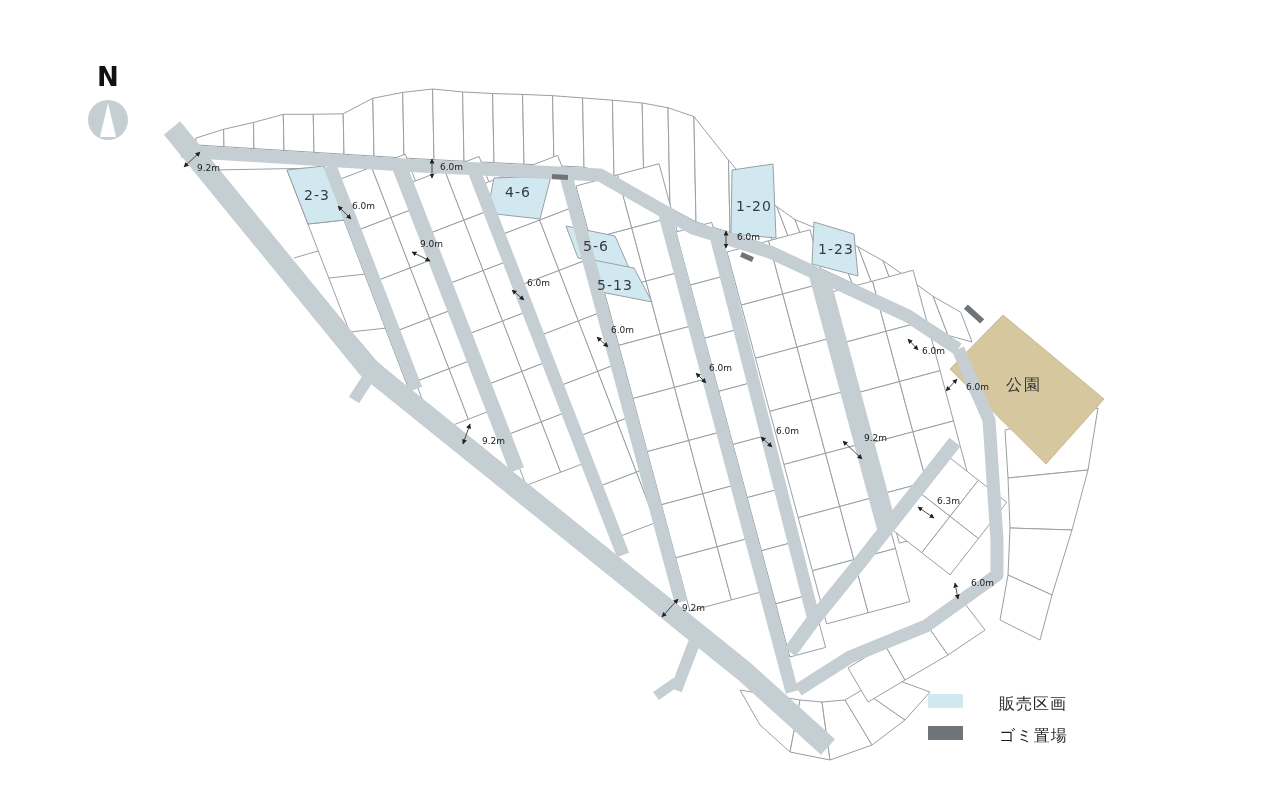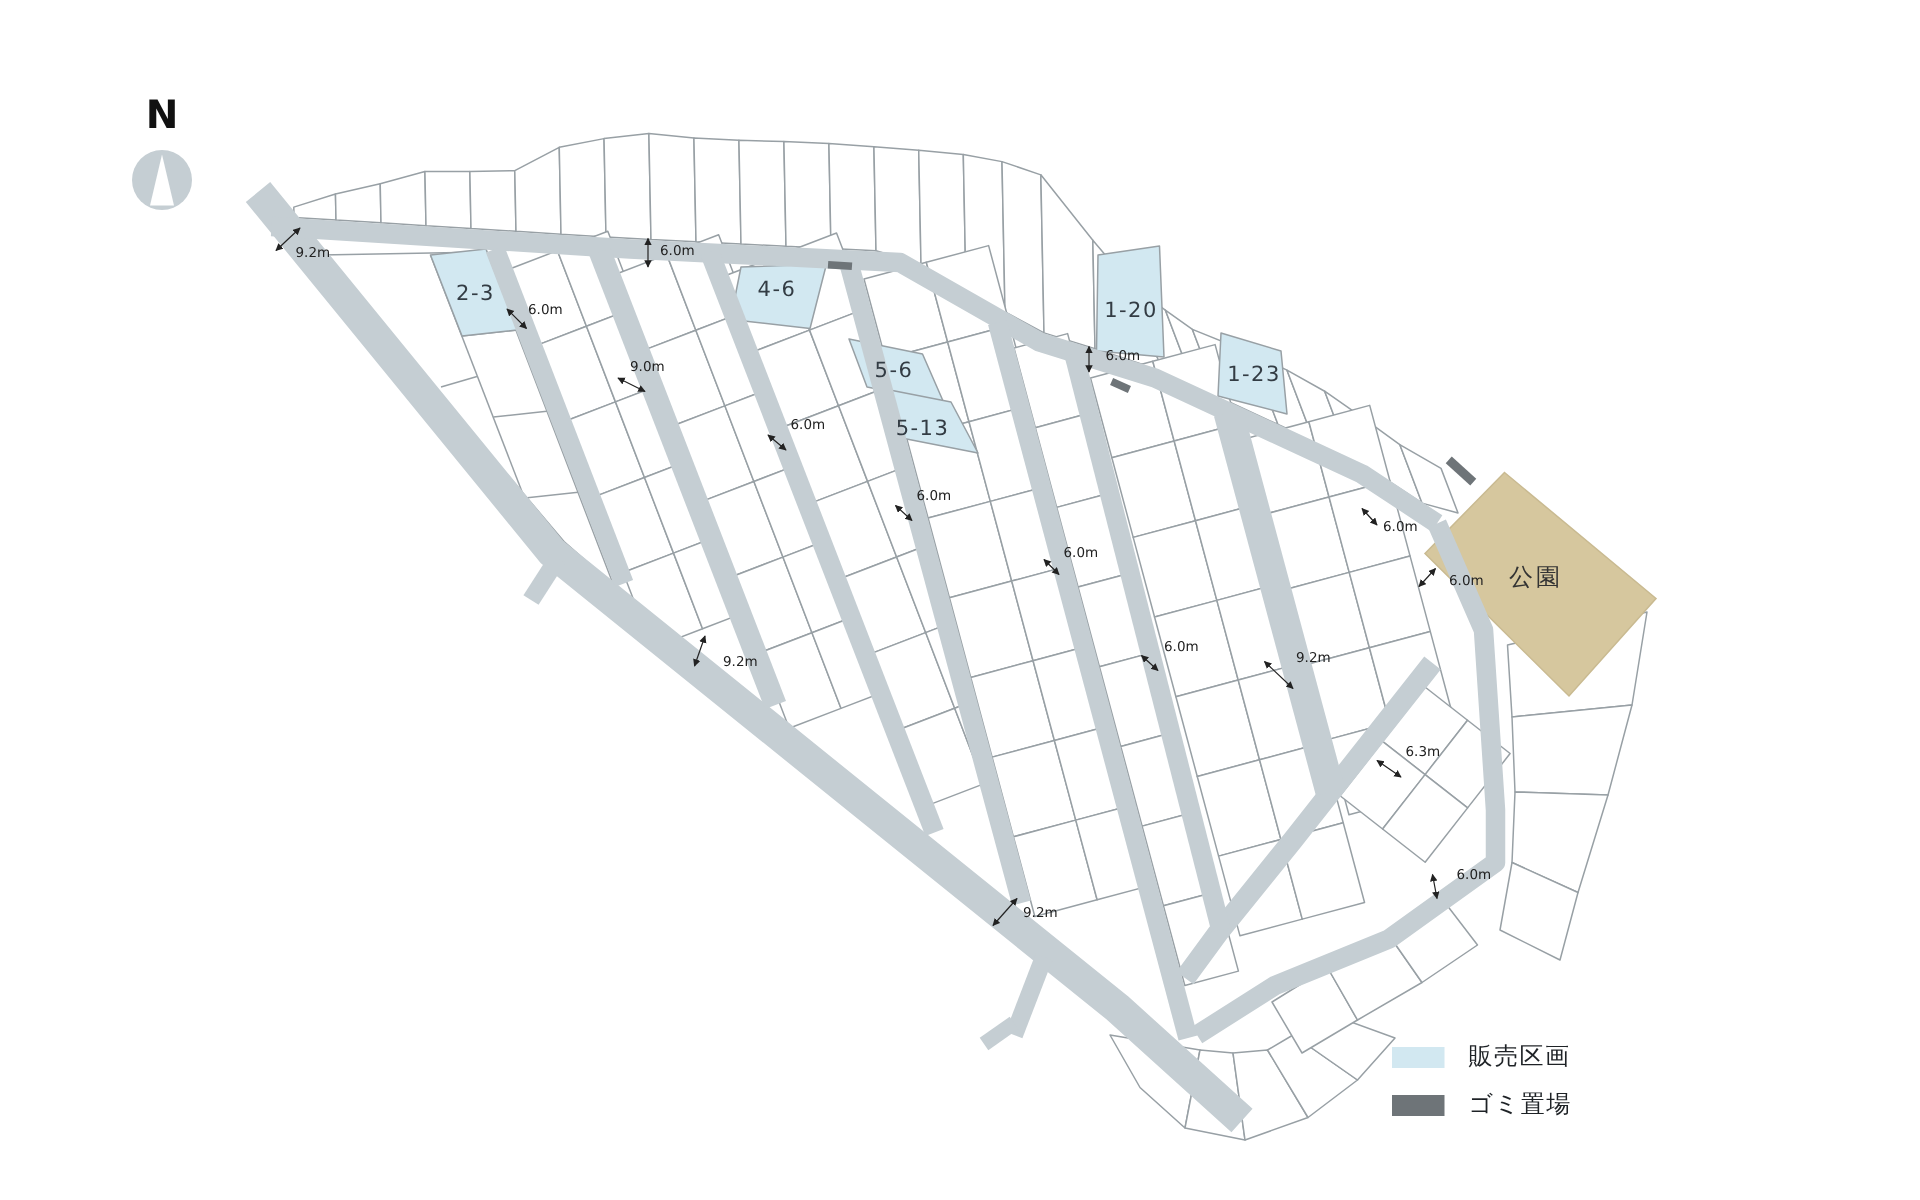--- a/index.html
+++ b/index.html
@@ -9,21 +9,21 @@
   
   .compass{position:absolute;left:84px;top:62px;width:48px;height:80px;}
   .compass .n{position:absolute;left:0;top:0;width:48px;text-align:center;
               font-size:26px;font-weight:bold;color:#111;}
   .compass .circle{position:absolute;left:4px;top:38px;width:40px;height:40px;border-radius:50%;}
   .compass .wedge{position:absolute;left:16px;top:41px;width:0;height:0;
                   border-left:8px solid transparent;border-right:8px solid transparent;
                   border-bottom:34px solid #ffffff;}
   
   .legend{position:absolute;left:928px;top:694px;}
-  .legend-row{display:flex;align-items:center;margin-bottom:11px;}
+  .legend-row{display:flex;margin-bottom:11px;gap:20px;}
   .swatch{display:inline-block;width:35px;height:14px;margin-right:16px;}
   .legend-label{font-size:16px;color:#1e2226;letter-spacing:1px;font-weight:500;}
 </style>
 </head>
 <body>
 
 <div class="stage">
 
   <svg id="map" width="1280" height="800" viewBox="0 0 1280 800">
     <defs>

